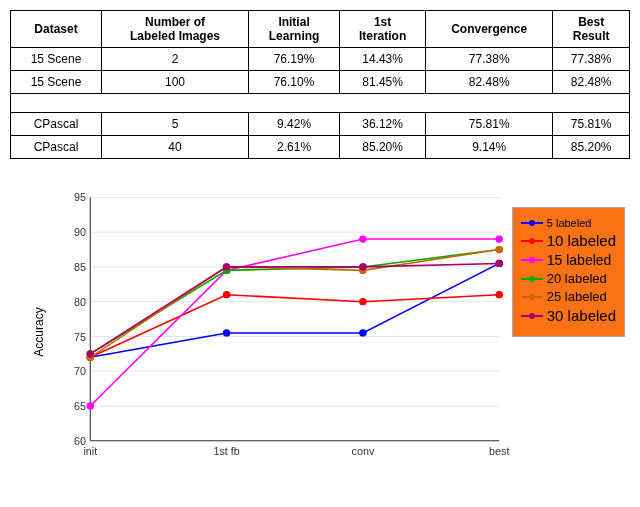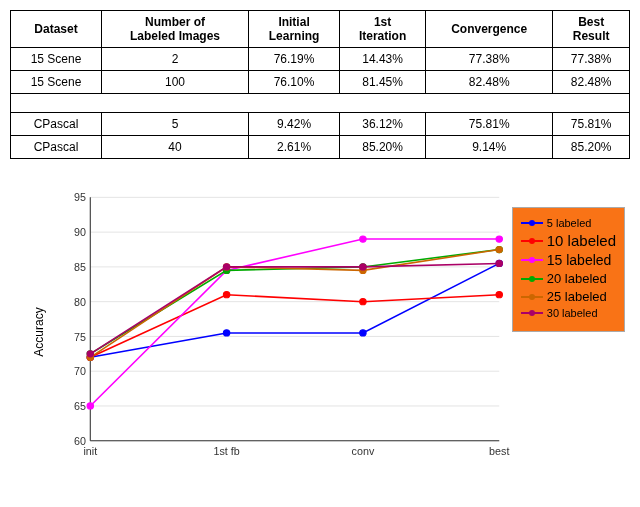--- a/index.html
+++ b/index.html
@@ -213,17 +213,17 @@
       <line x1="0" y1="5" x2="22" y2="5" stroke="#cc6600" stroke-width="2"></line>
       <circle cx="11" cy="5" r="3" fill="#cc6600"></circle>
     </svg>
     <span style="font-size:13px;">25 labeled</span>
   </div>
         <div class="legend-item">
     <svg width="22" height="10" style="margin-right:4px;flex-shrink:0;">
       <line x1="0" y1="5" x2="22" y2="5" stroke="#aa0066" stroke-width="2"></line>
       <circle cx="11" cy="5" r="3" fill="#aa0066"></circle>
     </svg>
-    <span style="font-size:11px;">30 labeled</span>
+    <span style="font-size:15px;">30 labeled</span>
   </div>
       </div>
   </div>
 </div>
 
 </body></html>

